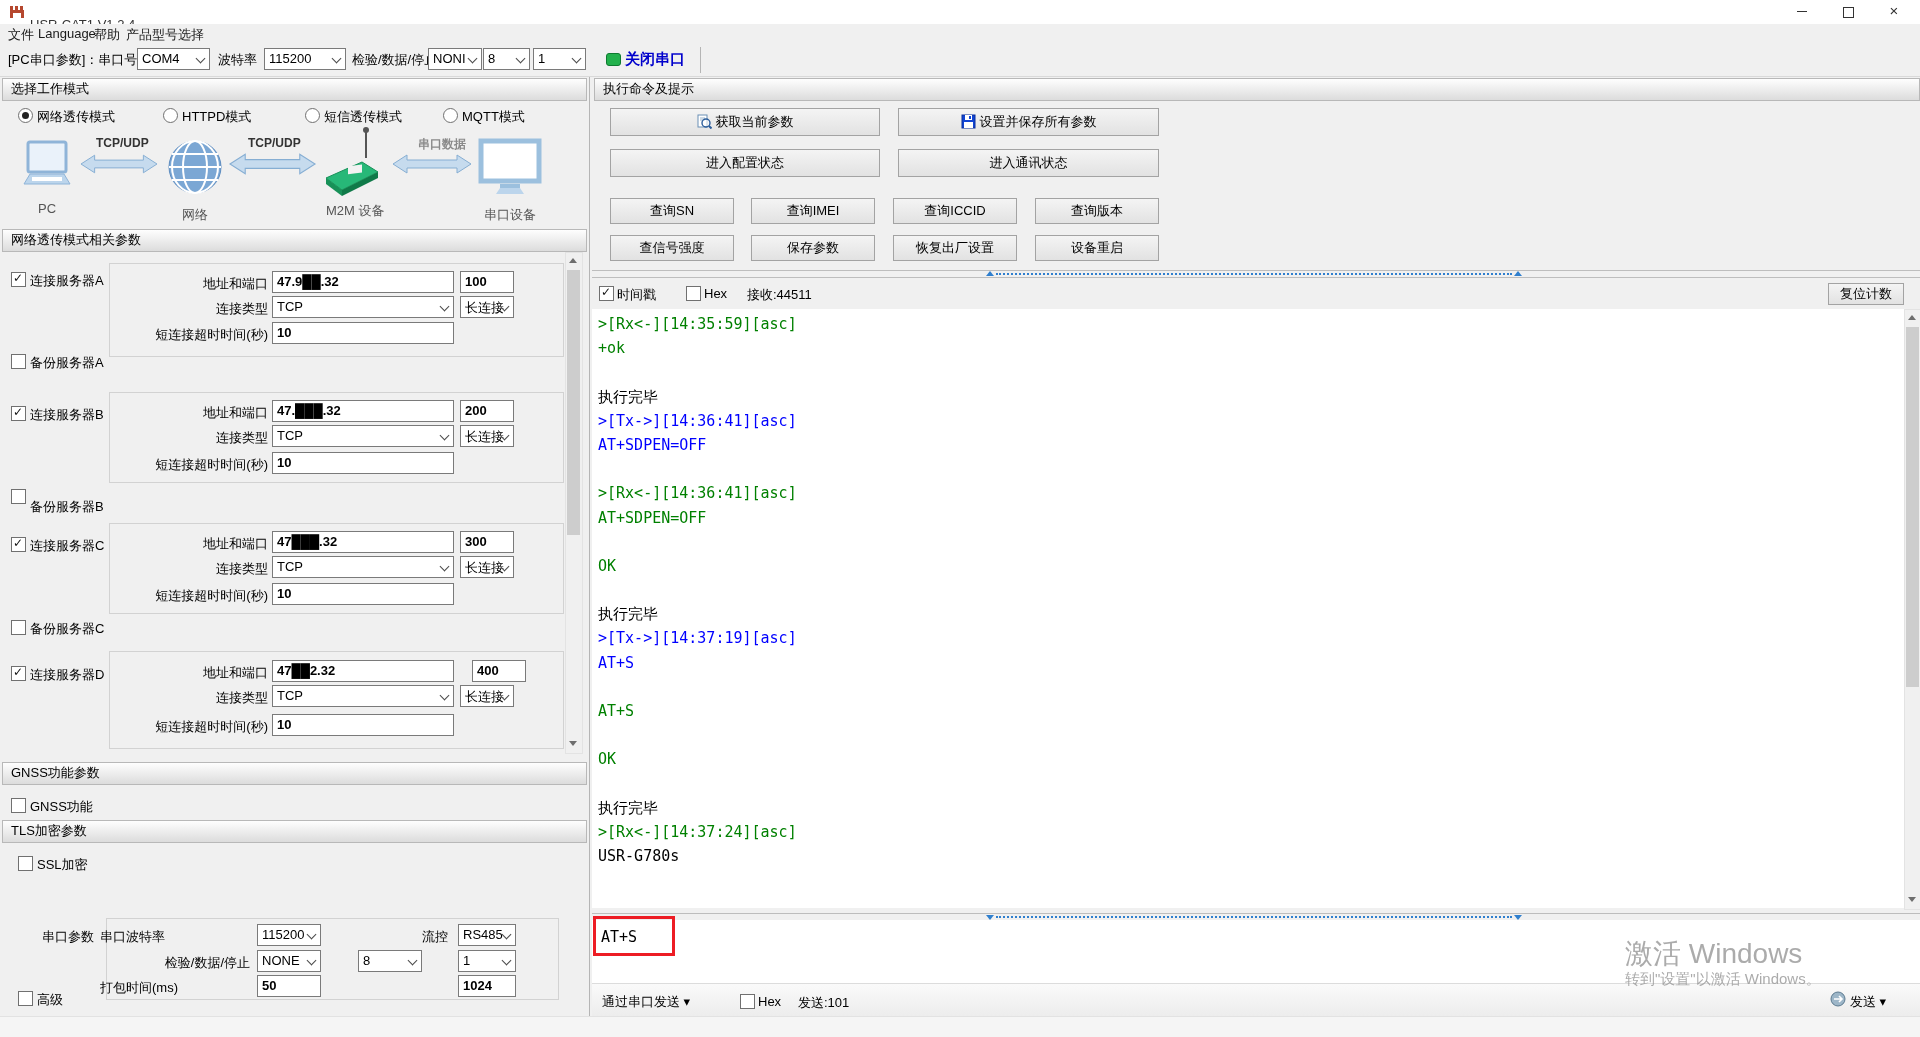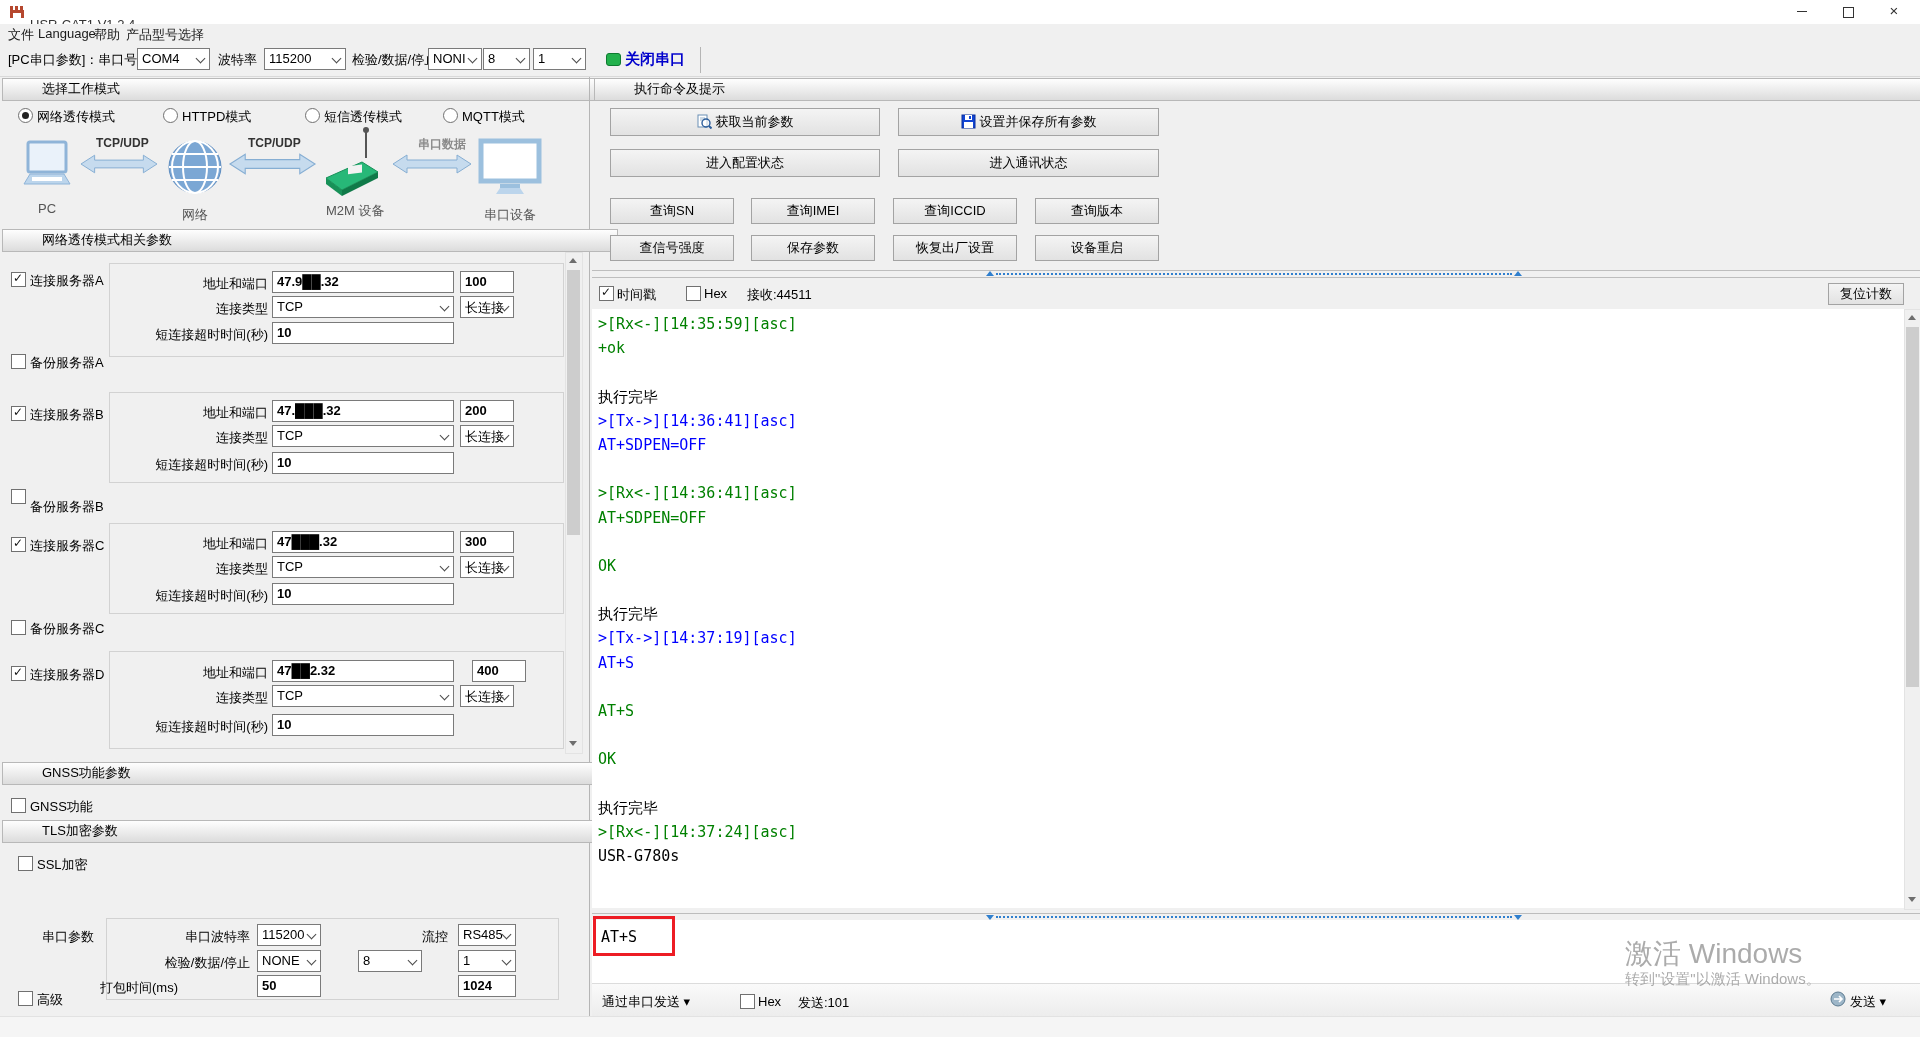--- a/index.html
+++ b/index.html
@@ -19,21 +19,21 @@
   .lbl{position:absolute;color:#000;white-space:nowrap;}
   .combo{position:absolute;height:20px;background:#fff;border:1px solid #7a7a7a;overflow:hidden;white-space:nowrap;}
   .combo .cv{position:absolute;left:4px;top:2px;}
   .chev{position:absolute;right:5px;top:6px;width:6px;height:6px;border-left:1px solid #4a4a4a;border-bottom:1px solid #4a4a4a;transform:rotate(-45deg);}
   .field{position:absolute;height:20px;background:#fff;border:1px solid #7a7a7a;white-space:nowrap;overflow:hidden;}
   .field .cv{position:absolute;left:4px;top:2px;font-weight:bold;}
   .statusdot{position:absolute;width:13px;height:11px;border-radius:3px;background:#22b14c;border:1px solid #0e7a30;}
   #closeport{position:absolute;font-weight:bold;font-size:15px;color:#0000cc;}
   .vsep{position:absolute;width:1px;background:#b5b5b5;}
   
-  .hdr{position:absolute;height:21px;background:linear-gradient(#fefefe,#dcdcdc);border:1px solid #b8b8b8;line-height:19px;padding-left:31px;}
+  .hdr{position:absolute;height:21px;background:linear-gradient(#fefefe,#dcdcdc);border:1px solid #b8b8b8;line-height:19px;}
   .hdr span{margin-left:8px;}
   
   .chk{position:absolute;width:13px;height:13px;background:#fff;border:1px solid #707070;}
   .chk.on::after{content:"\2713";position:absolute;left:1px;top:-2px;font-size:12px;color:#111;}
   .radio{position:absolute;width:13px;height:13px;border-radius:50%;background:#fff;border:1px solid #707070;}
   .radio.on::after{content:"";position:absolute;left:3px;top:3px;width:7px;height:7px;border-radius:50%;background:#222;}
   .chklbl{position:absolute;white-space:nowrap;}
   
   .gbox{position:absolute;border:1px solid #d2d2d2;}
   
@@ -292,21 +292,21 @@
   <div class="hdr" style="left:2px;top:762px;width:583px"><span>GNSS功能参数</span></div>
   <span class="chk" style="left:11px;top:798px"></span>
   <span class="chklbl" style="left:30px;top:798px">GNSS功能</span>
 
   <div class="hdr" style="left:2px;top:820px;width:583px"><span>TLS加密参数</span></div>
   <span class="chk" style="left:18px;top:856px"></span>
   <span class="chklbl" style="left:37px;top:856px">SSL加密</span>
 
   <span class="lbl" style="left:42px;top:928px">串口参数</span>
   <div class="gbox" style="left:106px;top:918px;width:451px;height:80px"></div>
-  <span class="lbl" style="left:100px;top:928px;width:150px;text-align:right">串口波特率</span>
+  <span class="lbl" style="left:100px;top:928px;width:150px;text-align:left">串口波特率</span>
   <div class="combo" style="left:257px;top:924px;width:62px">
       <span class="cv">115200</span>
       <span class="chev"></span>
     </div>
   <span class="lbl" style="left:380px;top:928px;width:68px;text-align:right">流控</span>
   <div class="combo" style="left:458px;top:924px;width:56px">
       <span class="cv">RS485</span>
       <span class="chev"></span>
     </div>
   <span class="lbl" style="left:100px;top:954px;width:150px;text-align:right">检验/数据/停止</span>

